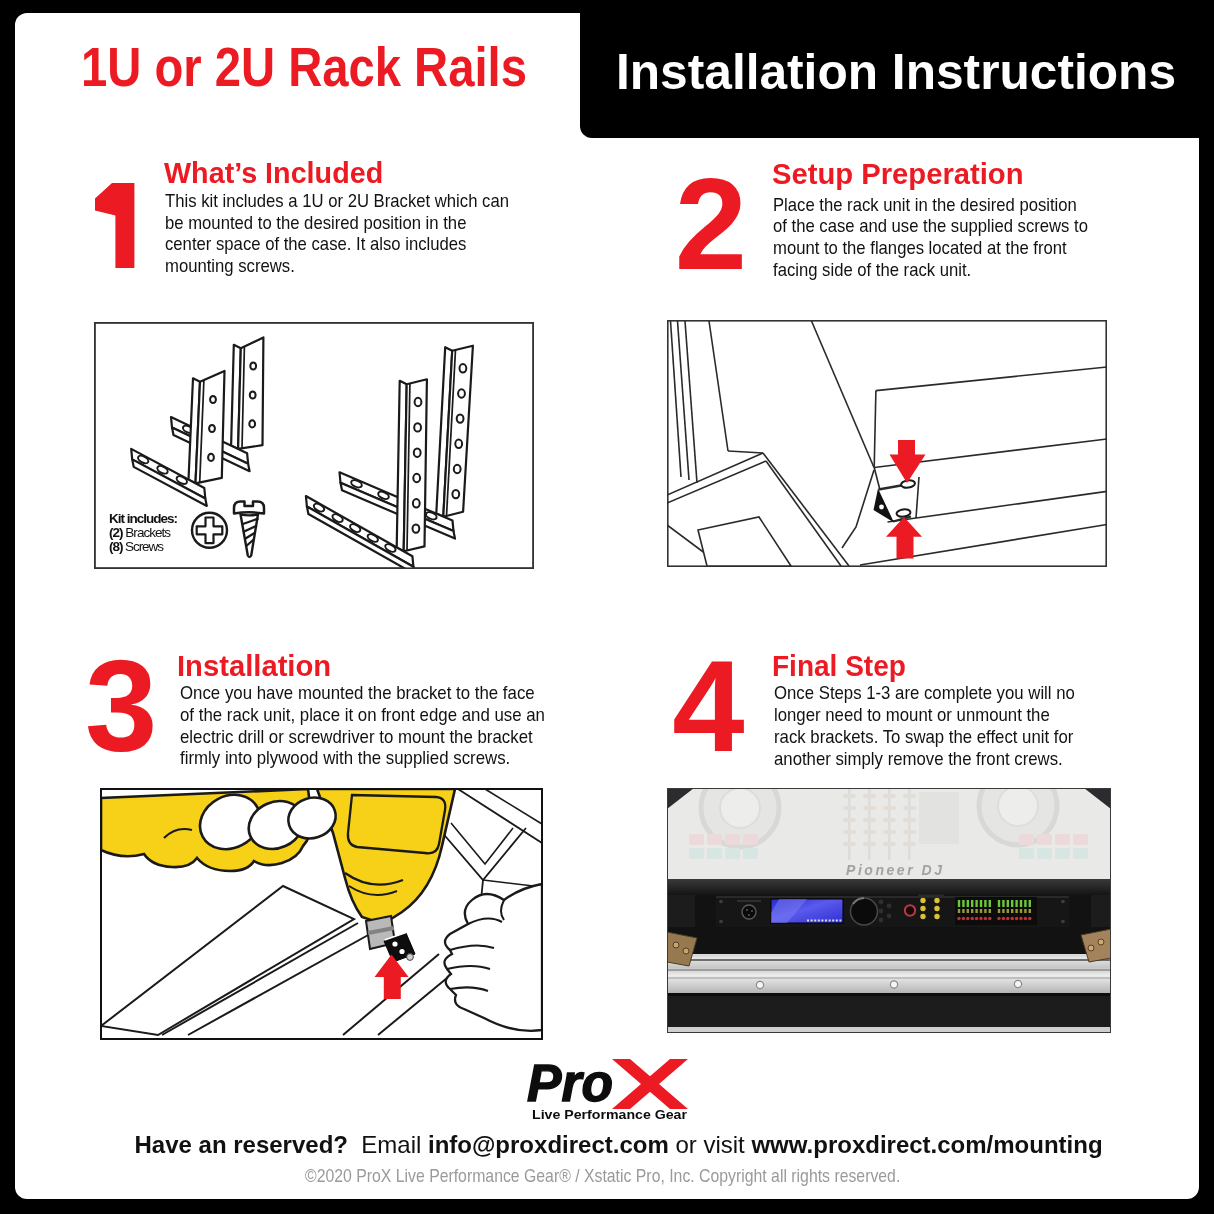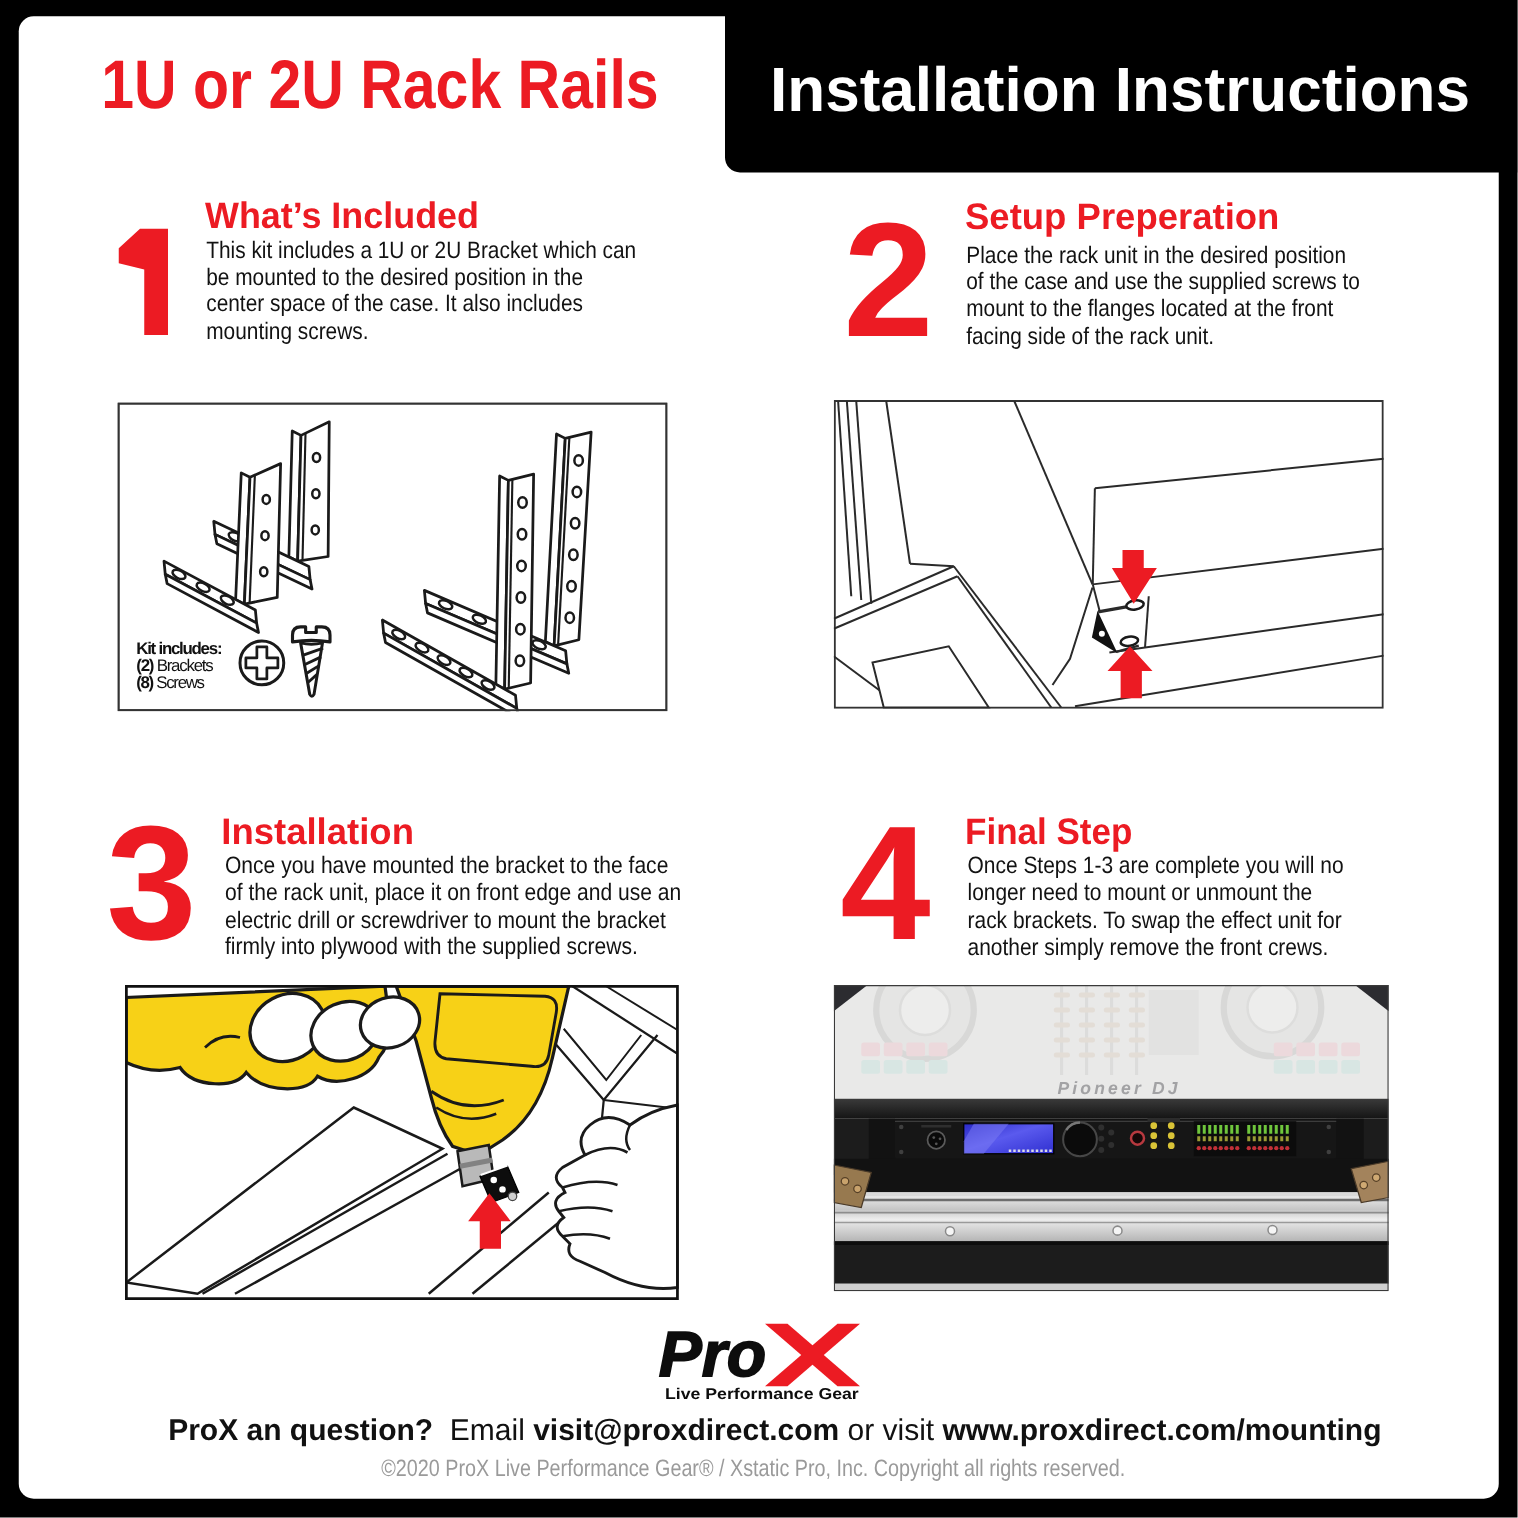--- a/index.html
+++ b/index.html
@@ -368,14 +368,14 @@
 <circle cx="424" cy="160" r="3" fill="#cfa973" stroke="#553f26" stroke-width="1"></circle>
 <rect x="0.5" y="0.5" width="443" height="244" fill="none" stroke="#3a3a3a" stroke-width="1"></rect>
 </svg>
 <svg class="abs" id="logo" width="170" height="67" viewBox="0 0 170 67">
 <polygon points="87,4 105,4 163,54 145,54" fill="#EC1B23"></polygon>
 <polygon points="145,4 163,4 105,54 87,54" fill="#EC1B23"></polygon>
 <text x="2" y="46" font-family="Liberation Sans" font-weight="bold" font-style="italic" font-size="51" fill="#0d0d0d" stroke="#0d0d0d" stroke-width="1.4" textLength="86" lengthAdjust="spacingAndGlyphs">Pro</text>
 <text x="7" y="64" font-family="Liberation Sans" font-weight="bold" font-size="12.5" fill="#0d0d0d" textLength="155" lengthAdjust="spacingAndGlyphs">Live Performance Gear</text>
 </svg>
 
-<div class="abs" id="contact"><b>ProX an question?</b>&nbsp; Email <b>visit@proxdirect.com</b> or visit <b>www.proxdirect.com/mounting</b></div>
+<div class="abs" id="contact"><b>Have an reserved?</b>&nbsp; Email <b>info@proxdirect.com</b> or visit <b>www.proxdirect.com/mounting</b></div>
 <div class="abs" id="copy">©2020 ProX Live Performance Gear® / Xstatic Pro, Inc. Copyright all rights reserved.</div>
 
 </body></html>

